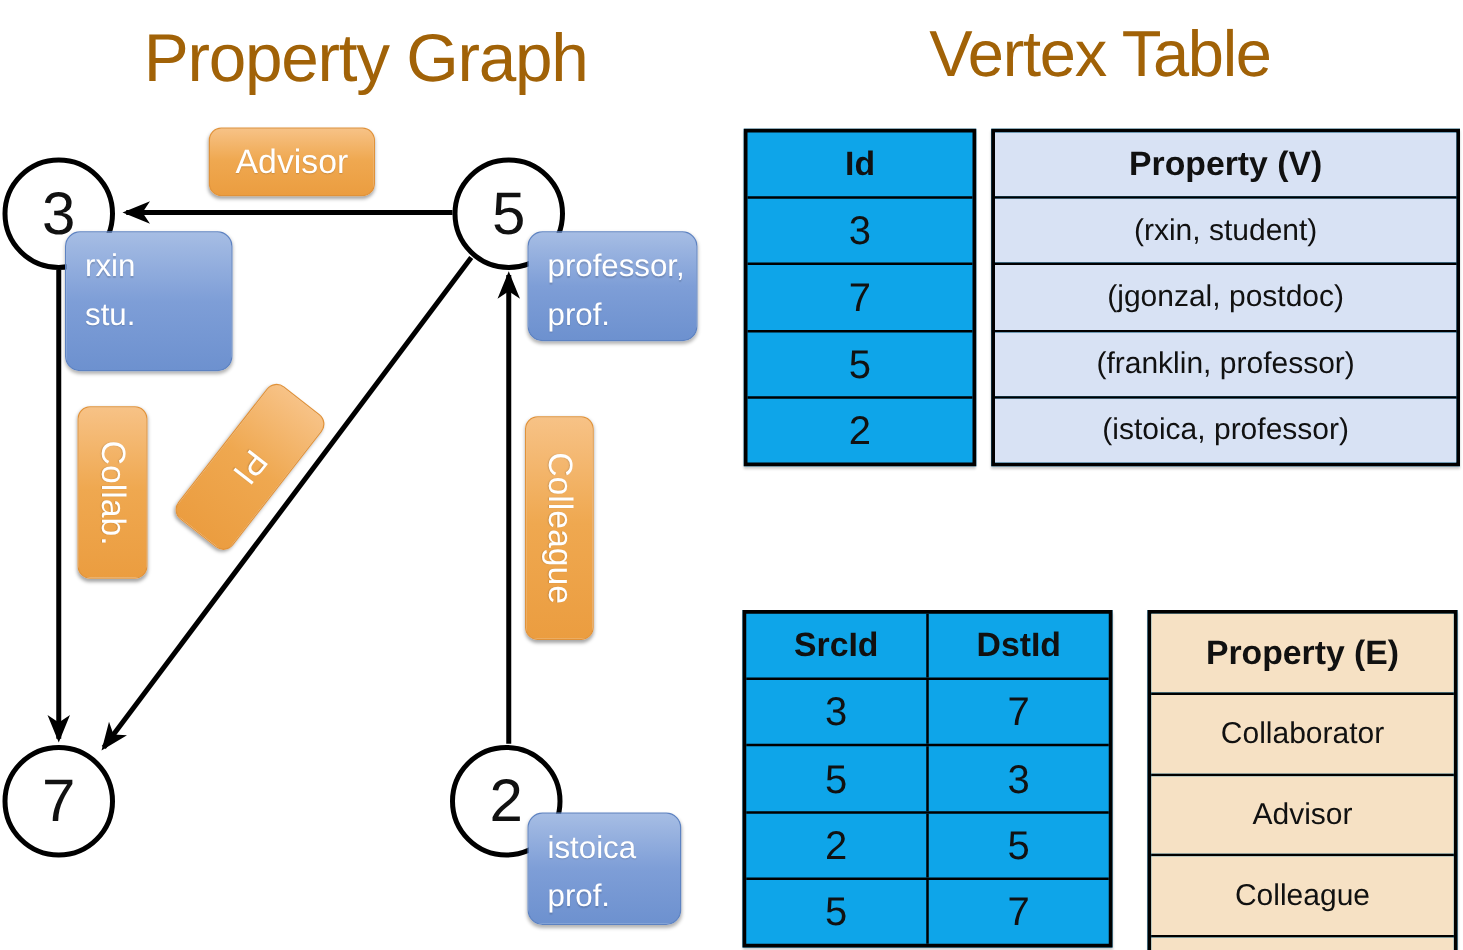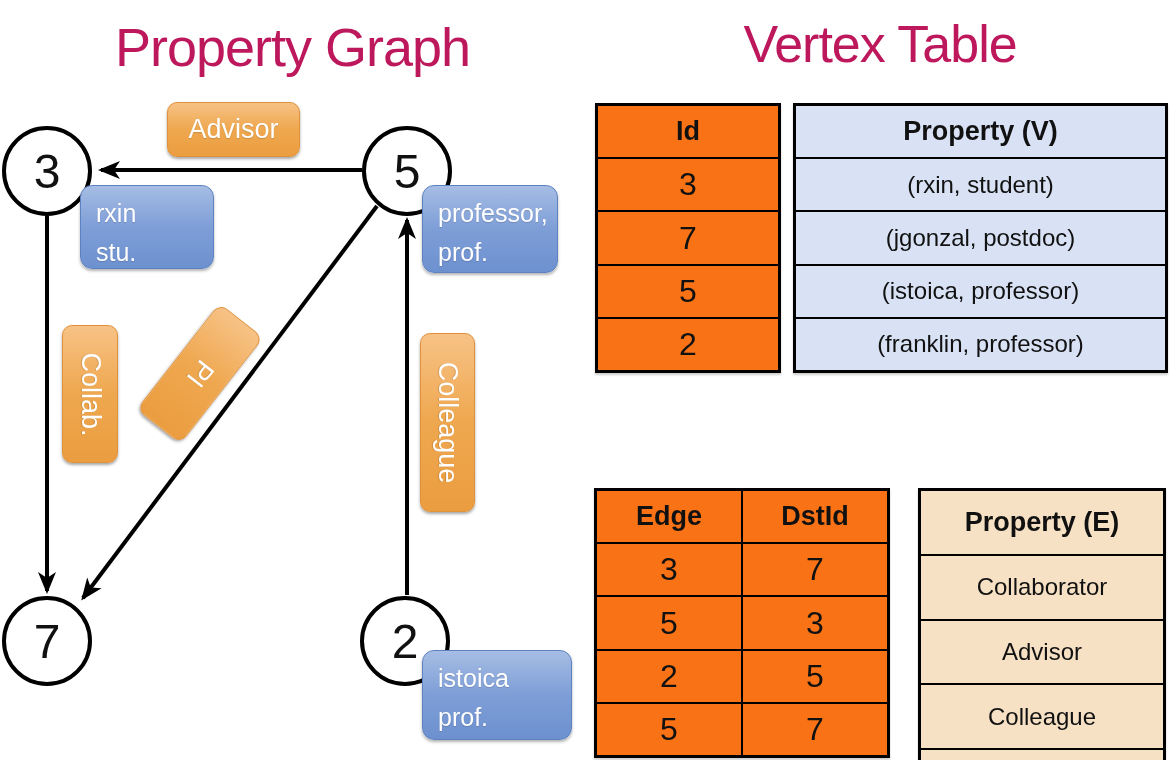--- a/index.html
+++ b/index.html
@@ -3,21 +3,21 @@
 <meta charset="utf-8">
 <style>
   html,body { margin:0; padding:0; background:#fff; }
   * { box-sizing:border-box; }
   .canvas {
     position:relative; width:1170px; height:760px; background:#ffffff;
     font-family:"Liberation Sans", sans-serif; overflow:hidden; color:#111;
   }
   .title {
     position:absolute; text-align:center; font-weight:300; letter-spacing:-1px;
-    color:#be185d; white-space:nowrap;
+    color:#a16207; white-space:nowrap;
   }
   #graph-title   { left:0;   top:16px;  width:585px; font-size:54px; }
   #vtable-title  { left:592px; top:14px;  width:576px; font-size:52px;text-align:center; }
   #etable-title  { left:592px; top:398px; width:576px; font-size:52px; }
 
   
   #edges-svg { position:absolute; left:0; top:0; width:585px; height:760px; z-index:1; }
   .node {
     position:absolute; width:90px; height:90px; border:4px solid #000; border-radius:50%;
     background:#fff; display:flex; align-items:center; justify-content:center;
@@ -35,21 +35,21 @@
     background:linear-gradient(180deg,#f7c286 0%, #efa850 48%, #eb9d40 100%);
     border:1px solid #e0923a; box-shadow:0 2px 3px rgba(0,0,0,0.35);
     display:flex; align-items:center; justify-content:center;
     font-size:27px; text-shadow:0 1px 1px rgba(0,0,0,0.15);
   }
   .ebox .vtext { transform:rotate(90deg); white-space:nowrap; }
   #edge-label-pi { transform:rotate(38deg); }
 
   
   .tbox {
-    position:absolute; border:3px solid #000; background:#f97316;
+    position:absolute; border:3px solid #000; background:#0ea5e9;
     display:flex; flex-direction:column; box-shadow:0 2px 2px rgba(0,0,0,0.2);
   }
   .trow { flex:1; display:flex; align-items:stretch; border-top:2px solid #000; }
   .trow:first-child { border-top:none; }
   .tcell {
     flex:1; display:flex; align-items:center; justify-content:center;
     font-size:24px; white-space:nowrap;
   }
   .tcell.hdr { font-weight:bold; font-size:27px; }
   .tcell.num { font-size:32px; }
@@ -83,29 +83,29 @@
   <div class="node" style="left:362px;top:126px">
       <span>5</span>
     </div>
   <div class="node" style="left:2px;top:596px">
       <span>7</span>
     </div>
   <div class="node" style="left:360px;top:596px">
       <span>2</span>
     </div>
 
-  <div class="pbox" style="left:80px;top:185px;width:134px;height:84px">
+  <div class="pbox" style="left:52px;top:185px;width:134px;height:112px">
     <div>rxin</div>
     <div>stu.</div>
   </div>
   <div class="pbox" style="left:422px;top:185px;width:136px;height:88px">
     <div>professor,</div>
     <div>prof.</div>
   </div>
-  <div class="pbox" style="left:422px;top:650px;width:150px;height:90px">
+  <div class="pbox" style="left:422px;top:650px;width:123px;height:90px">
     <div>istoica</div>
     <div>prof.</div>
   </div>
 
   <div class="ebox" style="left:167px;top:102px;width:133px;height:55px">
     <span>Advisor</span>
   </div>
   <div class="ebox" style="left:62px;top:325px;width:56px;height:138px">
     <span class="vtext">Collab.</span>
   </div>
@@ -138,30 +138,30 @@
     <div class="trow">
         <div class="tcell hdr fill-vblue">Property (V)</div>
       </div>
     <div class="trow">
         <div class="tcell fill-vblue">(rxin, student)</div>
       </div>
     <div class="trow">
         <div class="tcell fill-vblue">(jgonzal, postdoc)</div>
       </div>
     <div class="trow">
-        <div class="tcell fill-vblue">(istoica, professor)</div>
+        <div class="tcell fill-vblue">(franklin, professor)</div>
       </div>
     <div class="trow">
-        <div class="tcell fill-vblue">(franklin, professor)</div>
+        <div class="tcell fill-vblue">(istoica, professor)</div>
       </div>
   </div>
 
   <div class="tbox" style="left:594px;top:488px;width:296px;height:270px">
     <div class="trow">
-      <div class="tcell hdr vsep">Edge</div>
+      <div class="tcell hdr vsep">SrcId</div>
       <div class="tcell hdr">DstId</div>
     </div>
     <div class="trow">
       <div class="tcell num vsep">3</div>
       <div class="tcell num">7</div>
     </div>
     <div class="trow">
       <div class="tcell num vsep">5</div>
       <div class="tcell num">3</div>
     </div>

